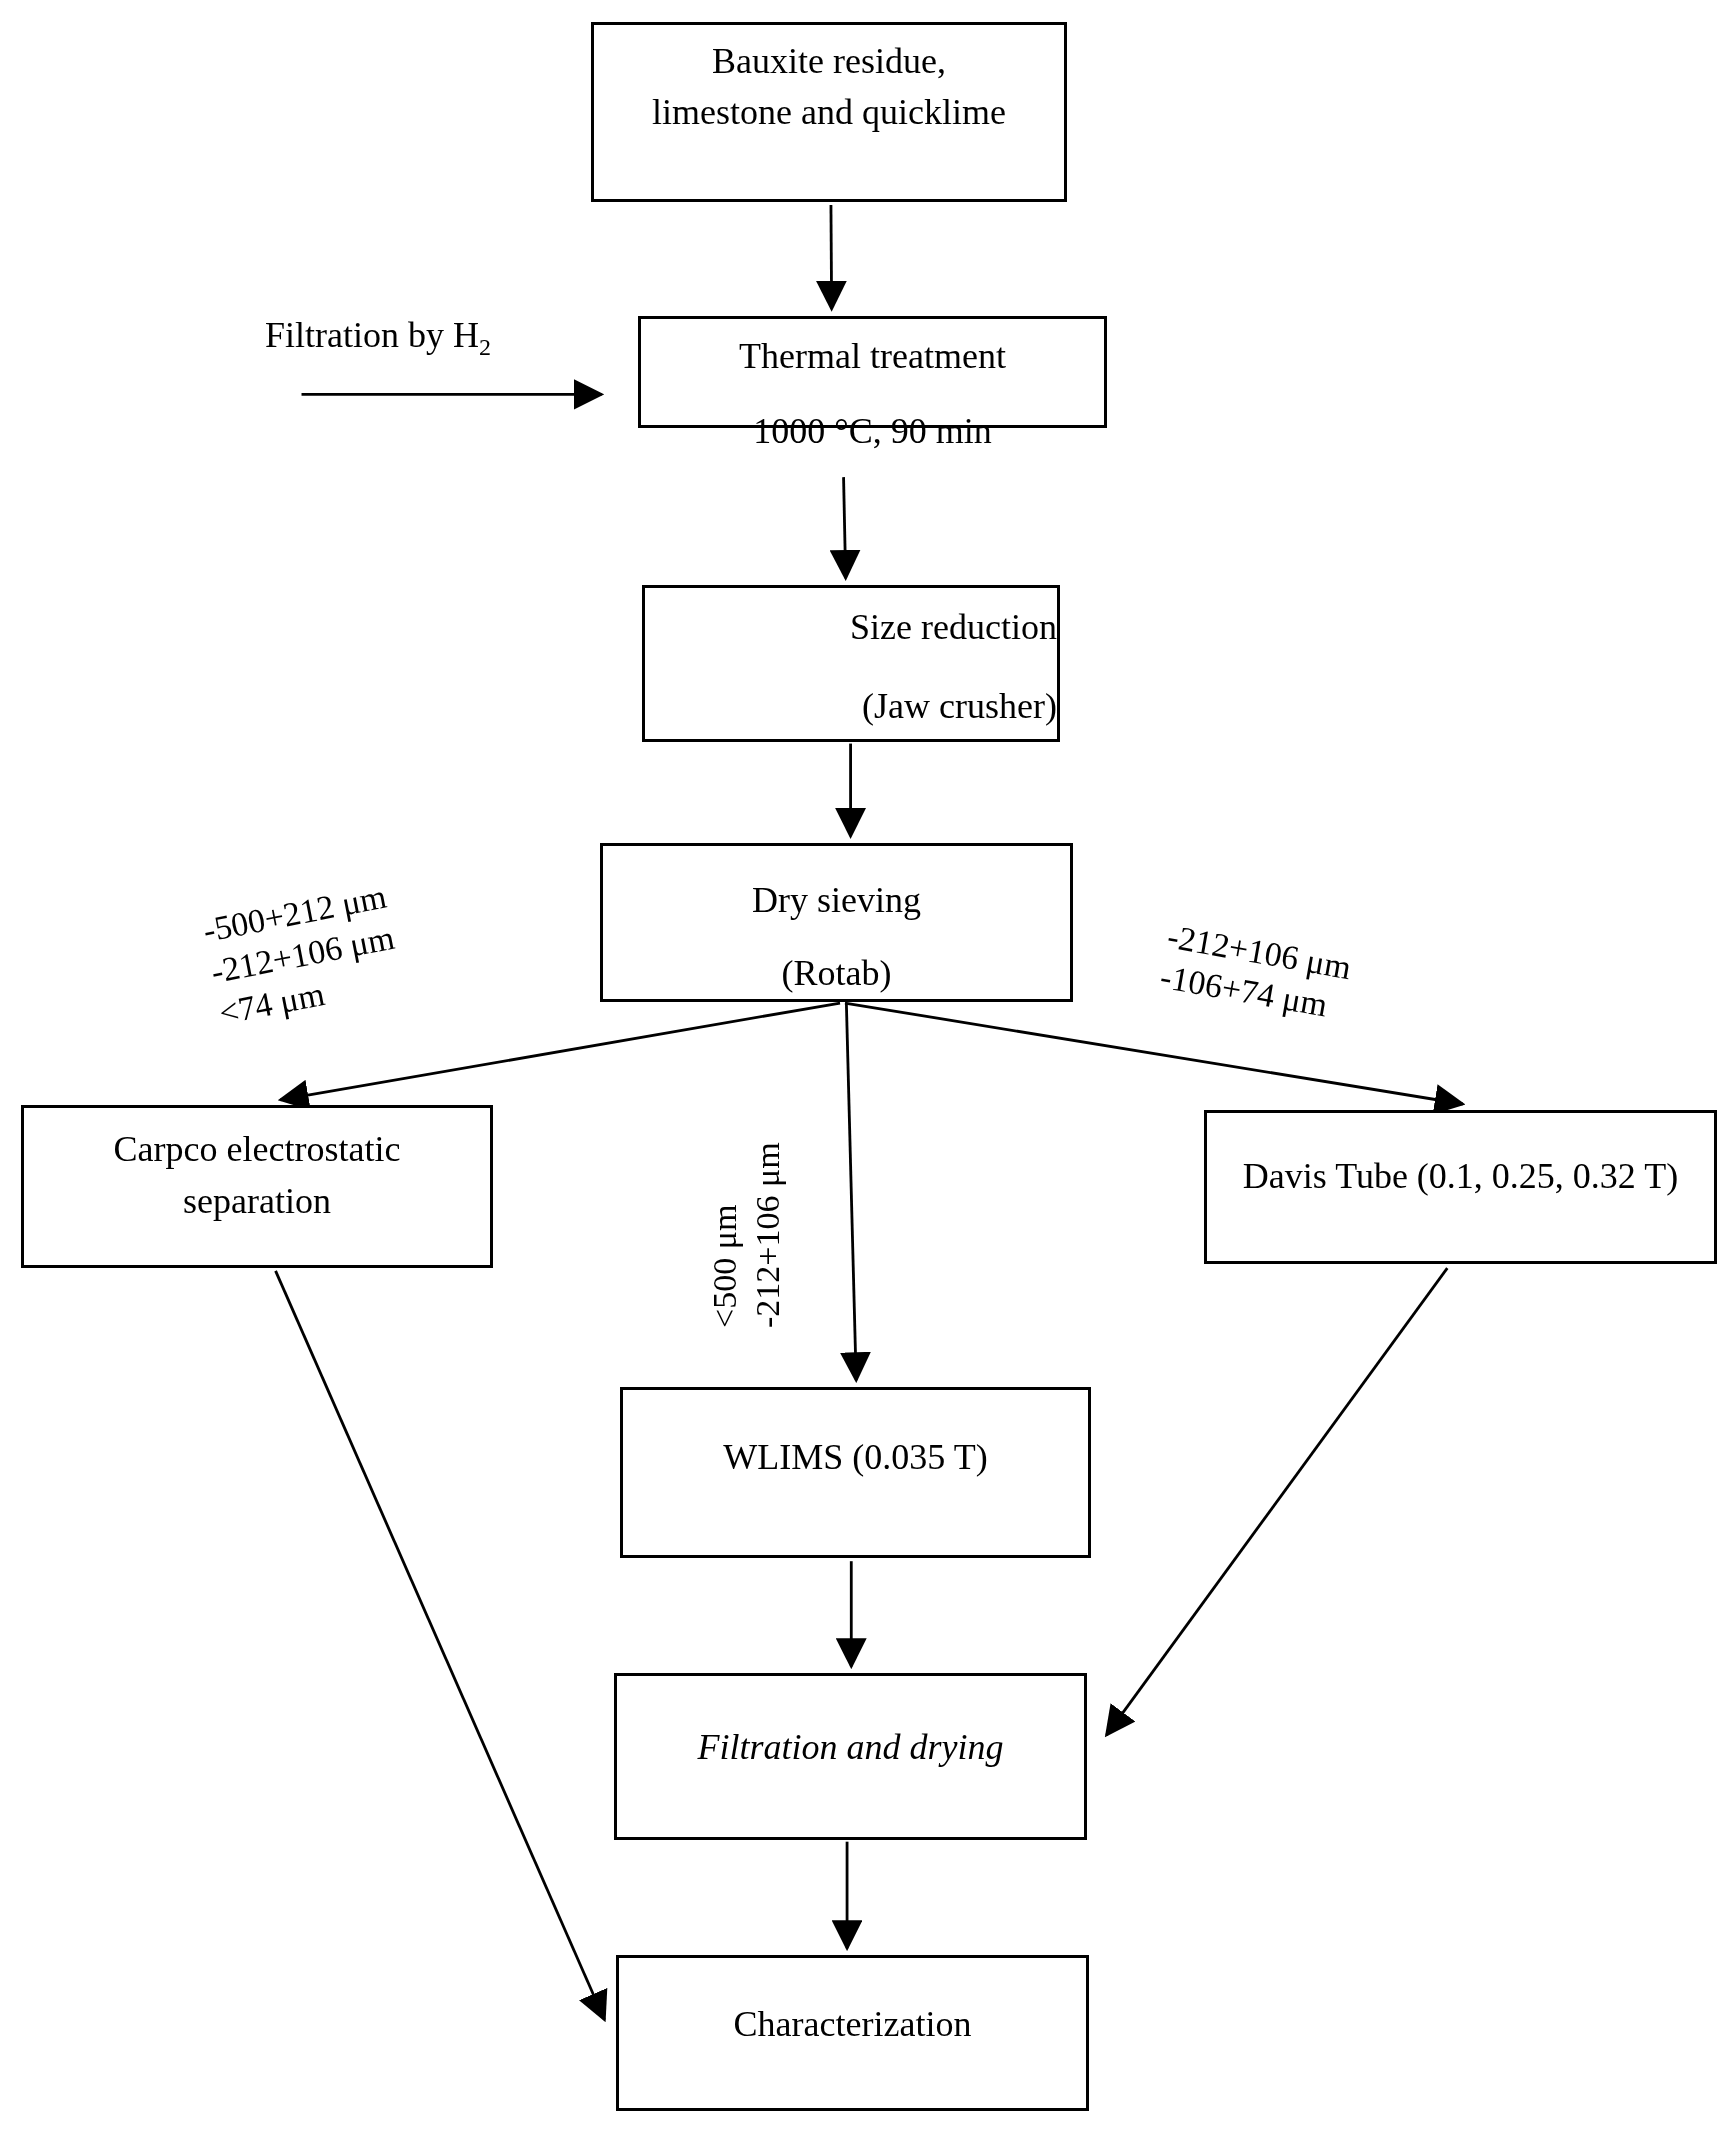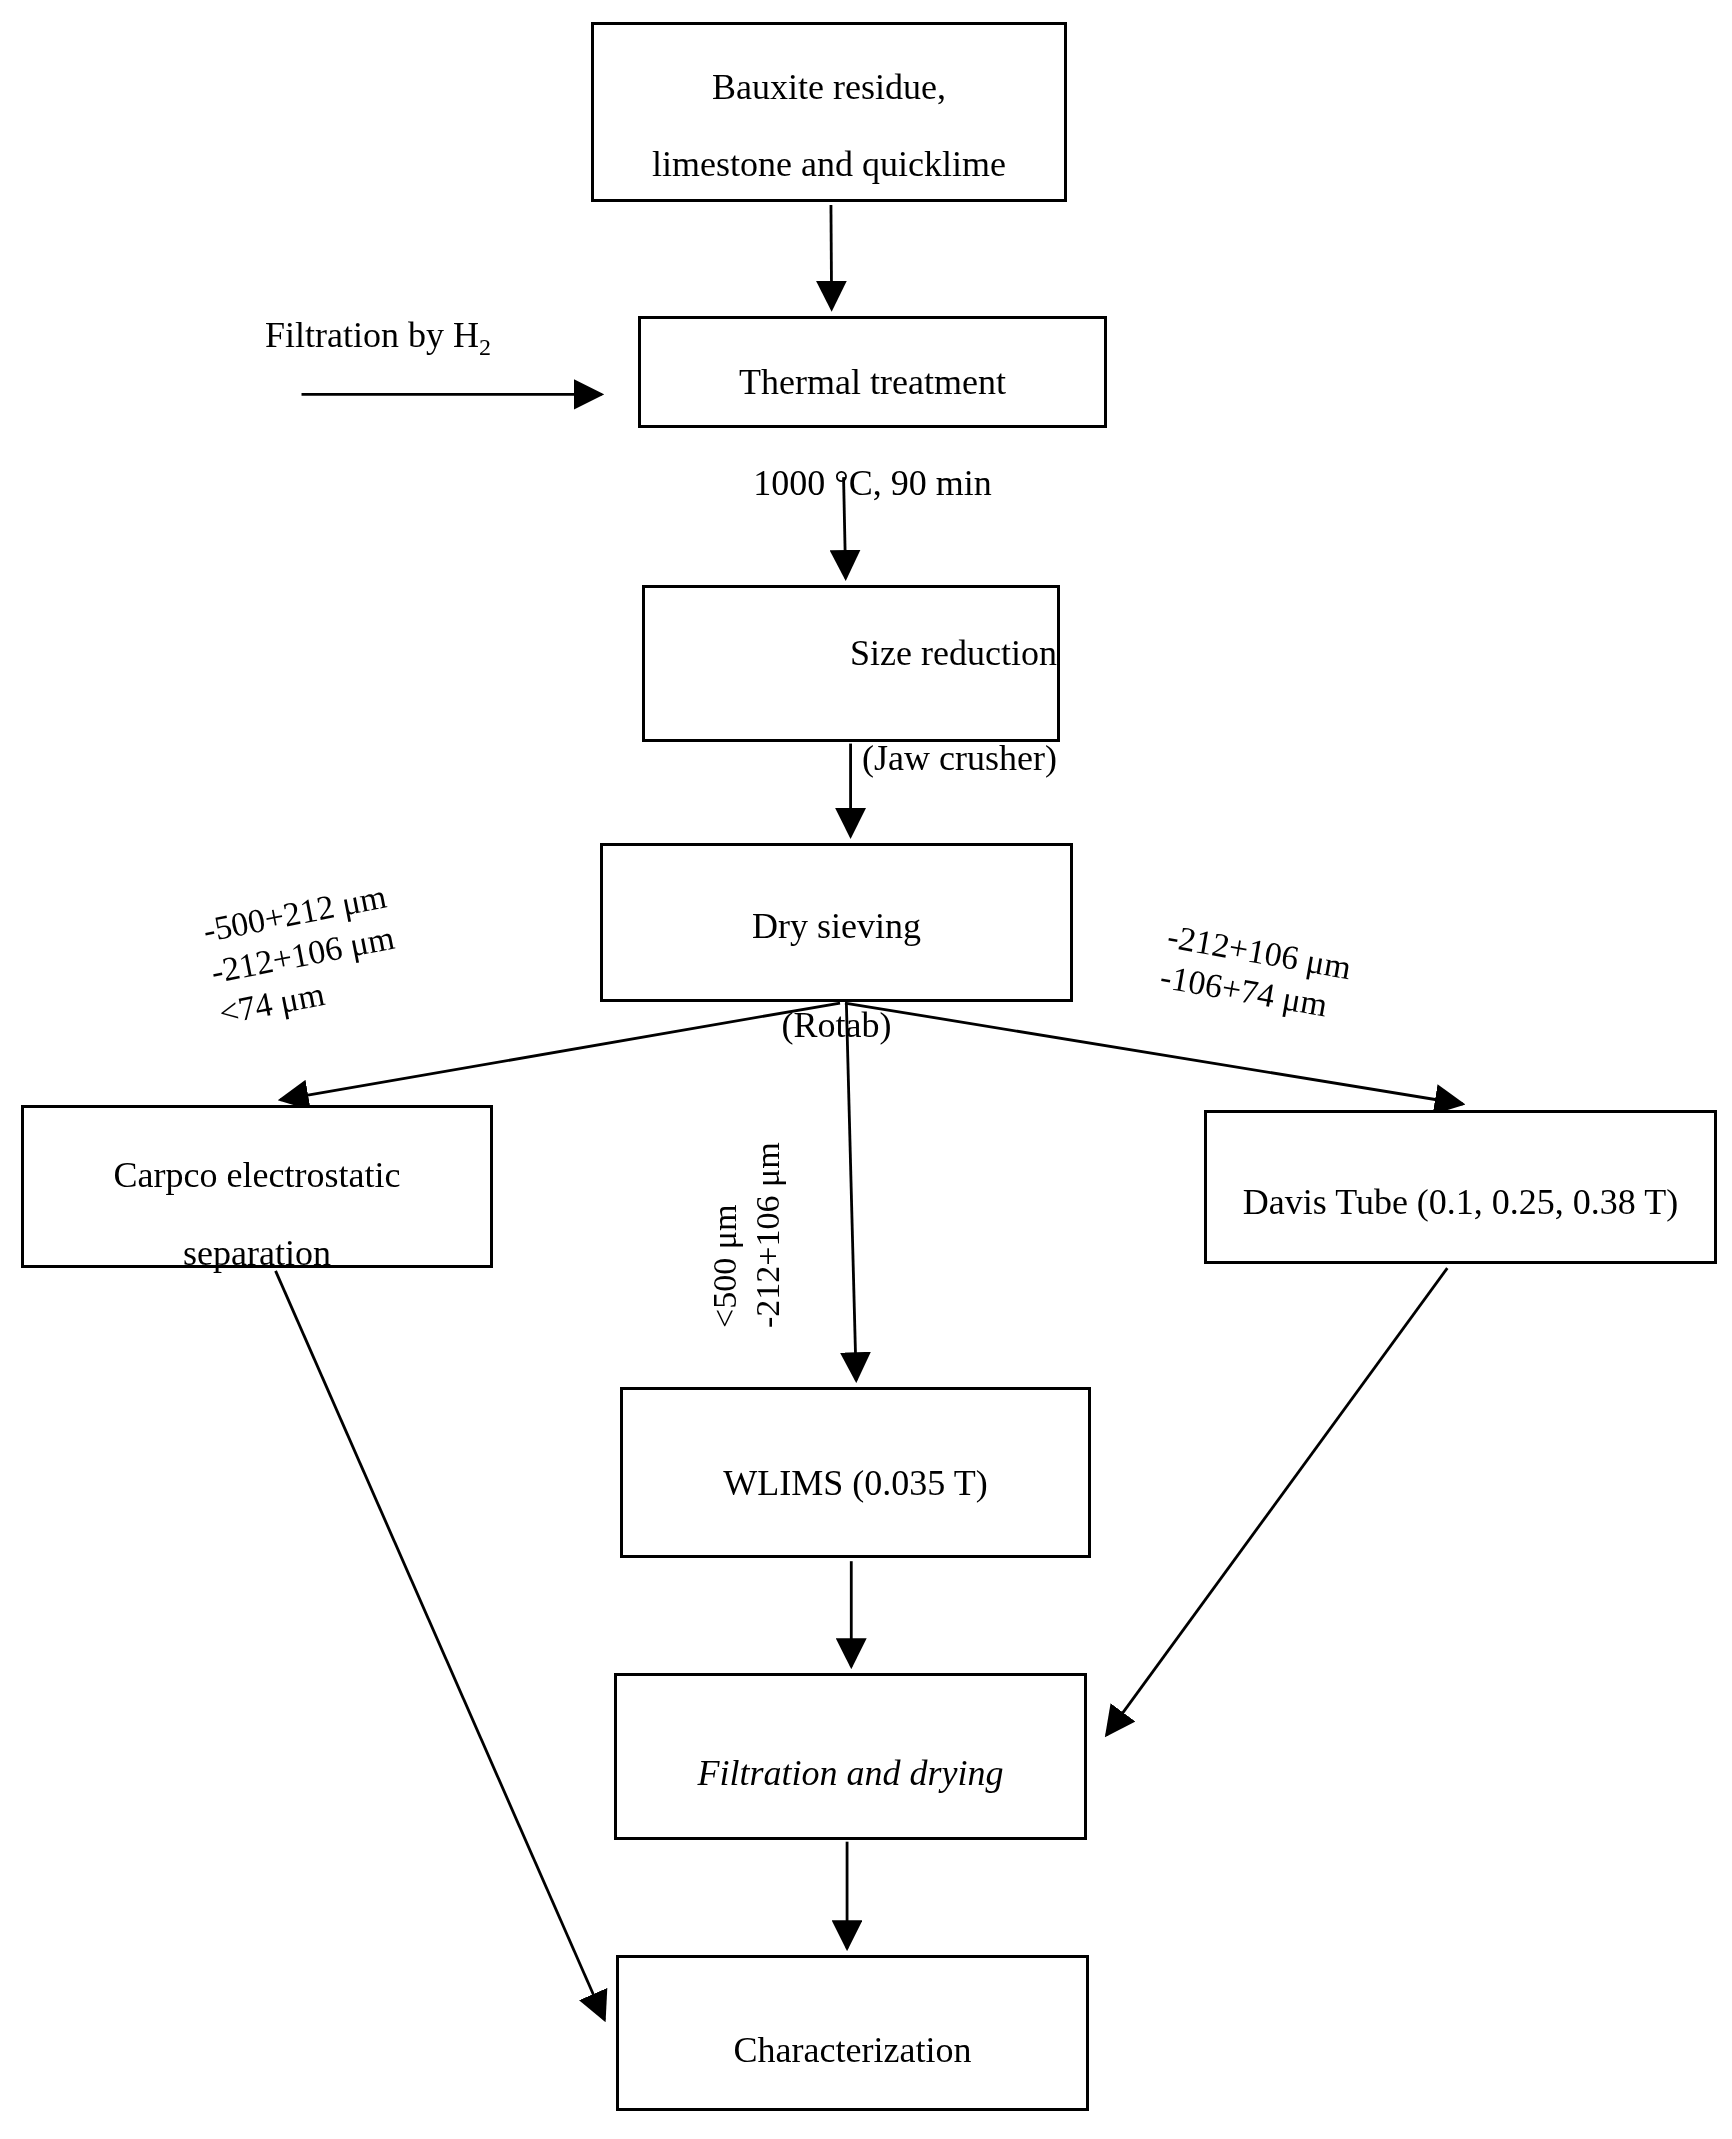--- a/index.html
+++ b/index.html
@@ -15,21 +15,21 @@
   #arrows { position: absolute; left: 0; top: 0; width: 1732px; height: 2140px; }
   .node {
     position: absolute;
     box-sizing: border-box;
     border: 3.5px solid #000000;
     background: #ffffff;
     text-align: center;
     font-size: 36px;
     line-height: 1;
   }
-  .node .ln { display: block; margin-top: 26px; }
+  .node .ln { display: block; }
   
   .n-bauxite   { padding-top: 11.2px; }  .n-bauxite .ln   { line-height: 51px; }
   .n-thermal   { padding-top: 0px;  }  .n-thermal .ln   { line-height: 75px; }
   .n-size      { padding-top: 0px;  }  .n-size .ln      { line-height: 79px; }
   .n-dry       { padding-top: 18px;  }  .n-dry .ln       { line-height: 73px; }
   .n-carpco    { padding-top: 15.4px; }  .n-carpco .ln    { line-height: 52px; }
   .n-davis     { padding-top: 39px; }  .n-davis .ln     { line-height: 49px; }
   .n-wlims     { padding-top: 43px; }  .n-wlims .ln     { line-height: 49px; }
   .n-filtr     { padding-top: 47px; font-style: italic; }  .n-filtr .ln     { line-height: 49px; }
   .n-charact   { padding-top: 42px; }  .n-charact .ln   { line-height: 49px; }
@@ -95,21 +95,21 @@
     <span class="ln">Dry sieving</span>
     <span class="ln">(Rotab)</span>
   </div>
 
   <div class="node n-carpco" style="left:21px; top:1105px; width:472px; height:163px;">
     <span class="ln">Carpco electrostatic</span>
     <span class="ln">separation</span>
   </div>
 
   <div class="node n-davis" style="left:1204px; top:1110px; width:513px; height:154px;">
-    <span class="ln">Davis Tube (0.1, 0.25, 0.38 T)</span>
+    <span class="ln">Davis Tube (0.1, 0.25, 0.32 T)</span>
   </div>
 
   <div class="node n-wlims" style="left:620px; top:1387px; width:471px; height:171px;">
     <span class="ln">WLIMS (0.035 T)</span>
   </div>
 
   <div class="node n-filtr" style="left:614px; top:1673px; width:473px; height:167px;">
     <span class="ln">Filtration and drying</span>
   </div>
 

